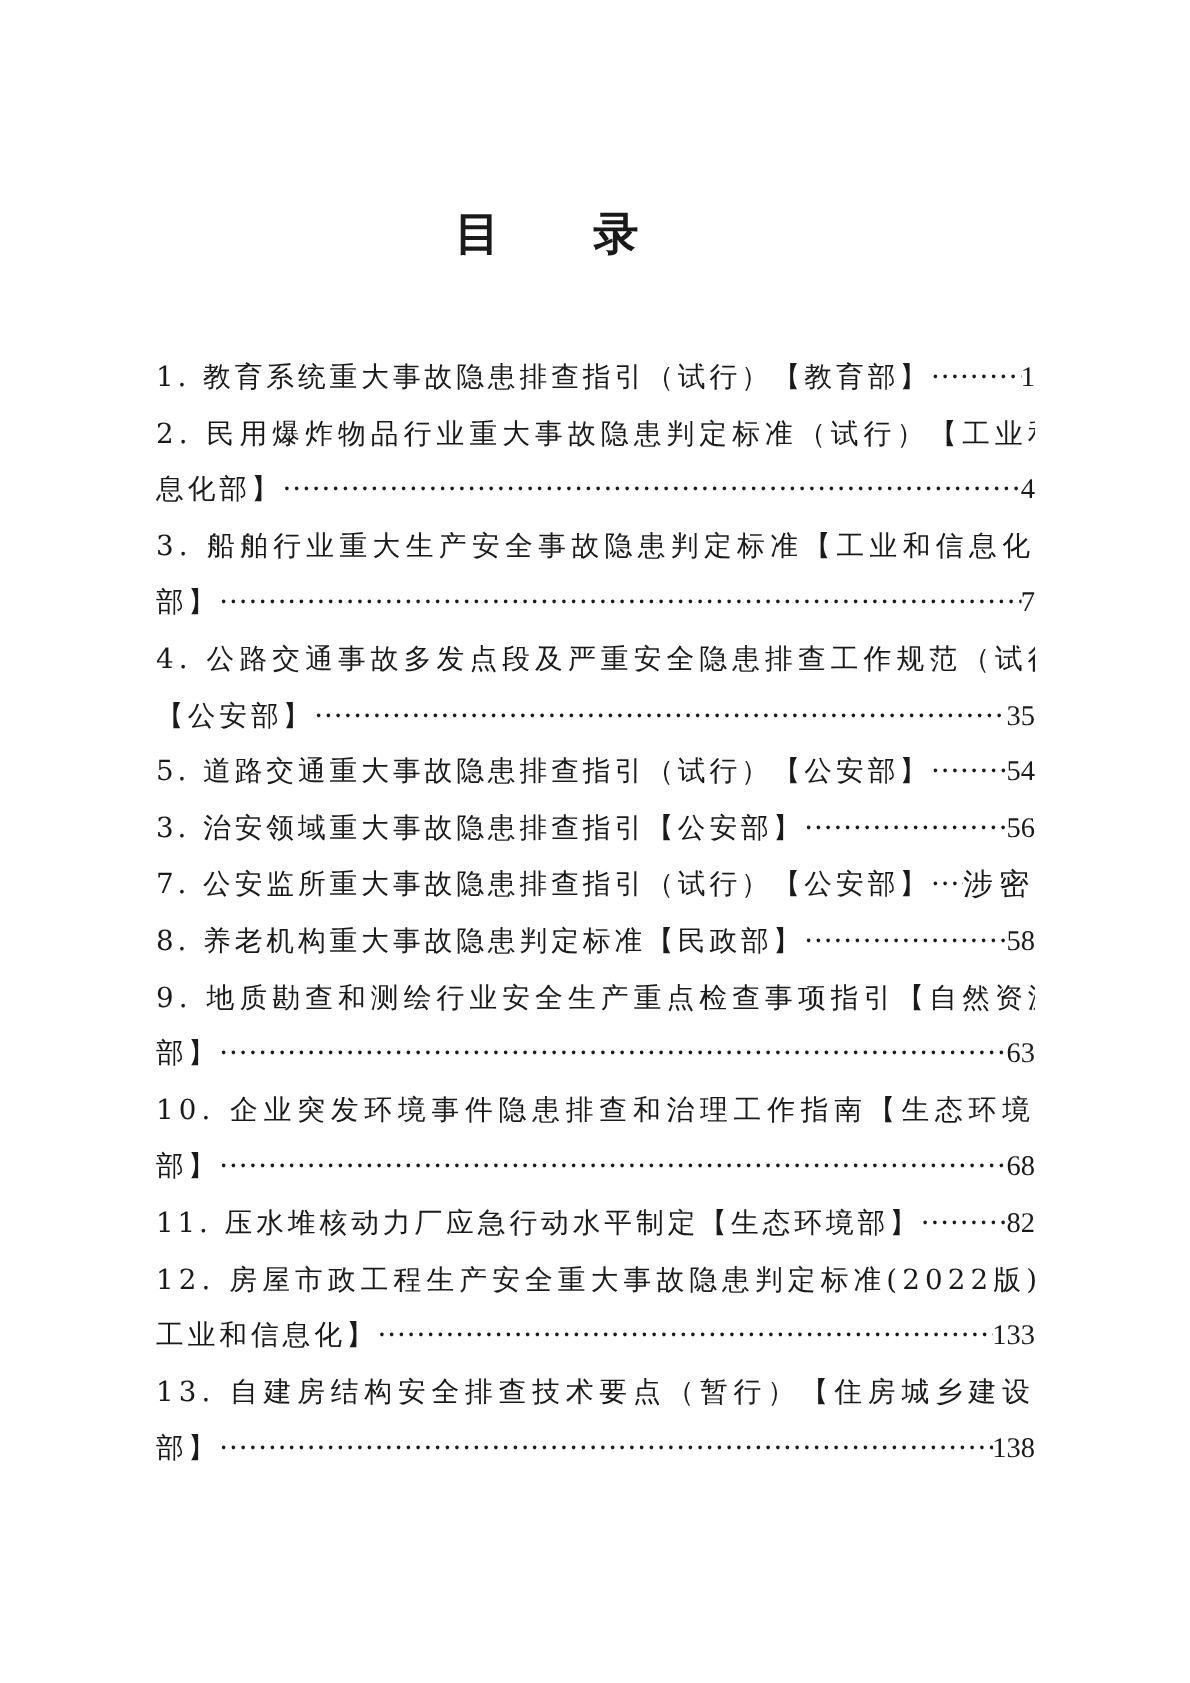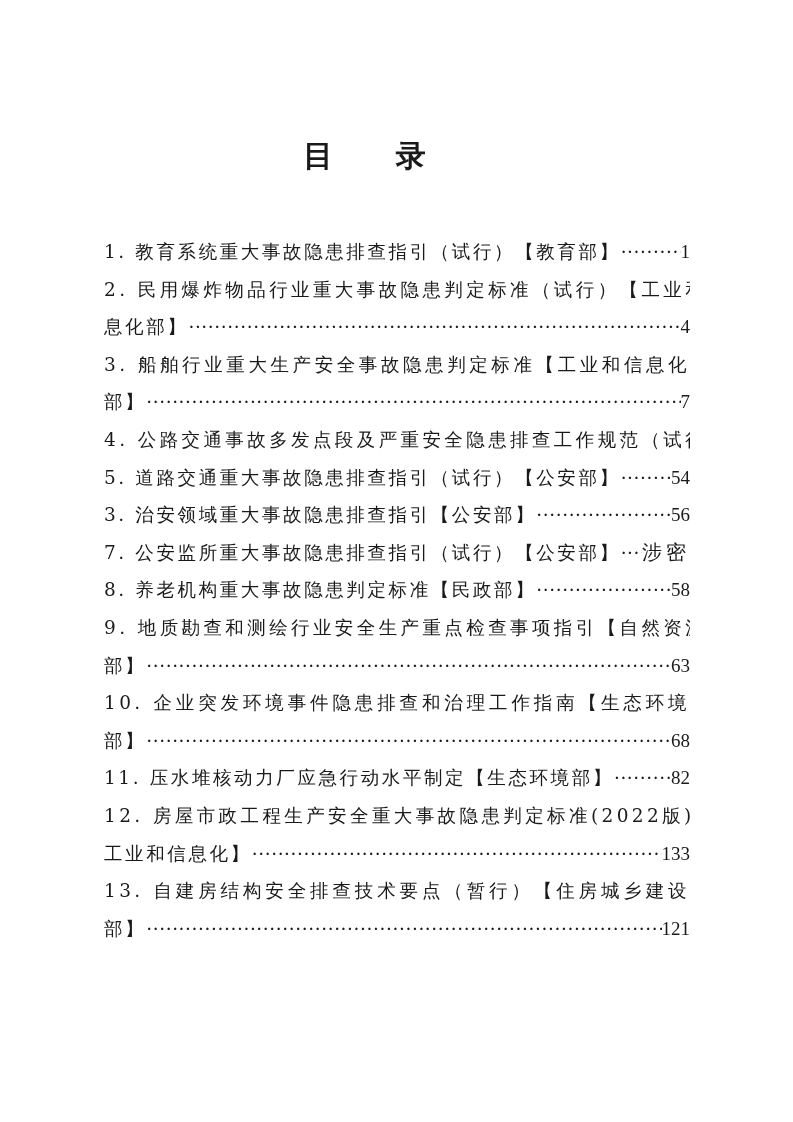--- a/index.html
+++ b/index.html
@@ -42,20 +42,25 @@
       <span class="text">3. 船舶行业重大生产安全事故隐患判定标准【工业和信息化</span>
     </div>
   <div class="line">
       <span class="text">部】</span>
       <span class="dots"></span>
       <span class="page">7</span>
     </div>
 
   <div class="line full">
       <span class="text">4. 公路交通事故多发点段及严重安全隐患排查工作规范（试行）</span>
+    </div>
+  <div class="line">
+      <span class="text">【公安部】</span>
+      <span class="dots"></span>
+      <span class="page">35</span>
     </div>
 
   <div class="line">
       <span class="text">5. 道路交通重大事故隐患排查指引（试行）【公安部】</span>
       <span class="dots"></span>
       <span class="page">54</span>
     </div>
 
   <div class="line">
       <span class="text">3. 治安领域重大事故隐患排查指引【公安部】</span>
@@ -107,15 +112,15 @@
       <span class="dots"></span>
       <span class="page">133</span>
     </div>
 
   <div class="line full">
       <span class="text">13. 自建房结构安全排查技术要点（暂行）【住房城乡建设</span>
     </div>
   <div class="line">
       <span class="text">部】</span>
       <span class="dots"></span>
-      <span class="page">121</span>
+      <span class="page">138</span>
     </div>
 </div>
 
 </body></html>

